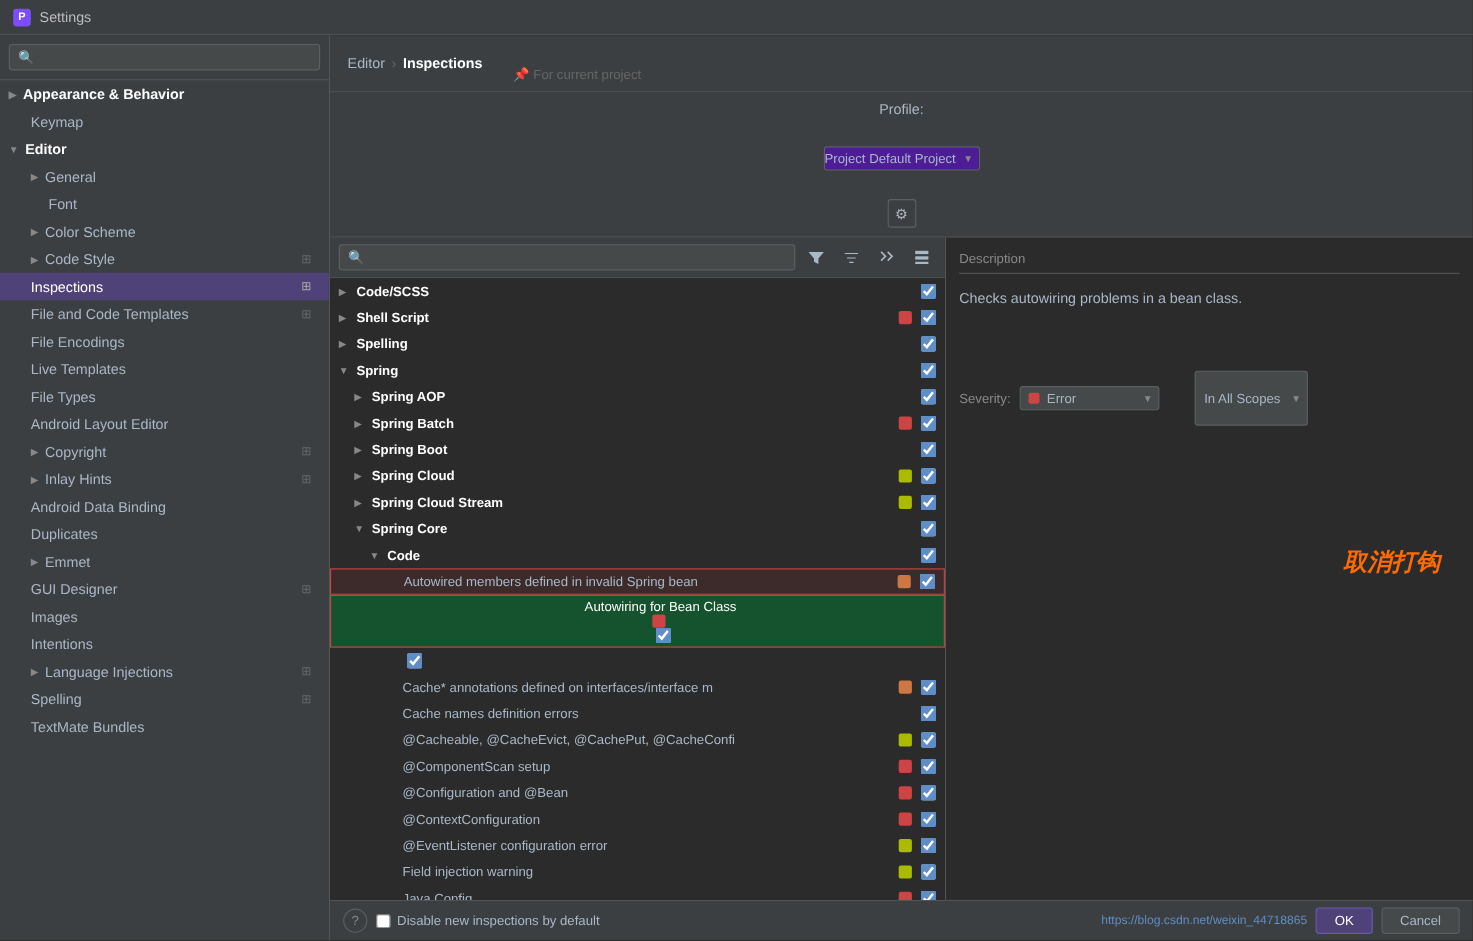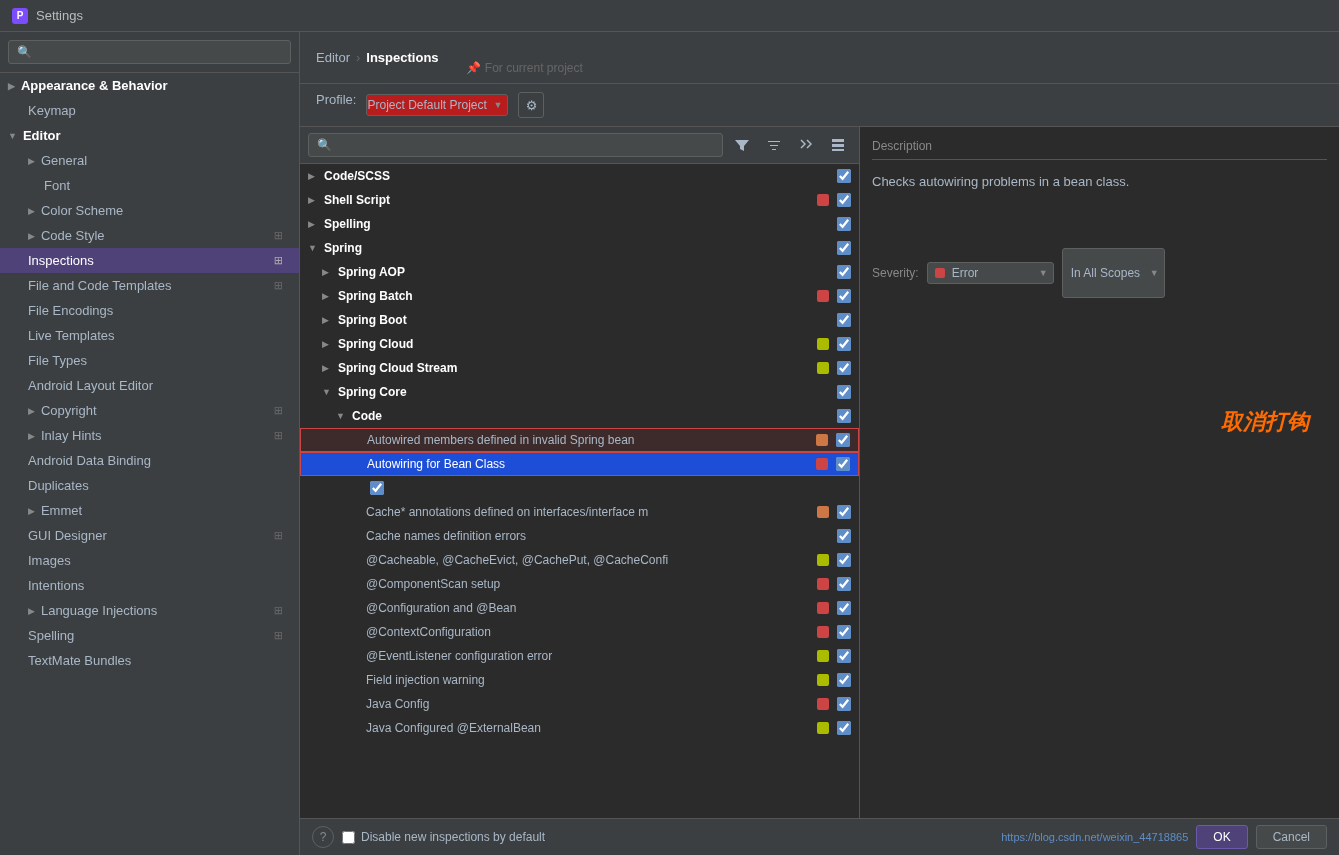--- a/index.html
+++ b/index.html
@@ -127,29 +127,31 @@
     .breadcrumb-arrow { color: #666; }
     .breadcrumb-current { color: #ffffff; font-weight: bold; }
     .for-project {
       margin-left: 20px;
       color: #666;
       font-size: 12px;
       margin-top: 21px;
     }
     .profile-bar {
       display: flex;
+      align-items: center;
       padding: 8px 16px;
-      gap: 10px;
+      gap: 26px;
       background: #3c3f41;
       border-bottom: 1px solid #555;
       flex-shrink: 0;
+      flex-direction: column;
     }
     .profile-label { color: #a9b7c6; font-size: 13px; }
     .profile-select {
-      background: #b91c1c;
+      background: #4c1d95;
       border: 1px solid #5e6060;
       color: #a9b7c6;
       padding: 3px 0;
       border-radius: 3px;
       font-size: 12px;
       cursor: pointer;
       appearance: none;
       padding-right: 20px;
     }
     .profile-select-wrap {
@@ -225,21 +227,21 @@
       overflow-y: auto;
       background: #2b2b2b;
     }
     .insp-item {
       display: flex;
       align-items: center;
       padding: 3px 8px;
       cursor: pointer;
       min-height: 24px;
     }
-    .insp-item.selected { background: #1d4ed8; }
+    .insp-item.selected { background: #14532d; flex-direction: column; }
     .insp-arrow {
       margin-right: 4px;
       font-size: 9px;
       color: #888;
       width: 12px;
     }
     .insp-name {
       flex: 1;
       color: #a9b7c6;
       font-size: 12px;
@@ -332,20 +334,21 @@
     .scope-select {
       background: #45494a;
       border: 1px solid #5e6060;
       color: #a9b7c6;
       padding: 17px 8px;
       padding-right: 22px;
       border-radius: 3px;
       font-size: 12px;
       cursor: pointer;
       appearance: none;
+      margin-left: 24px;
     }
     .scope-select-wrap::after {
       content: '▼';
       position: absolute;
       right: 6px;
       font-size: 9px;
       color: #888;
       pointer-events: none;
     }
     

